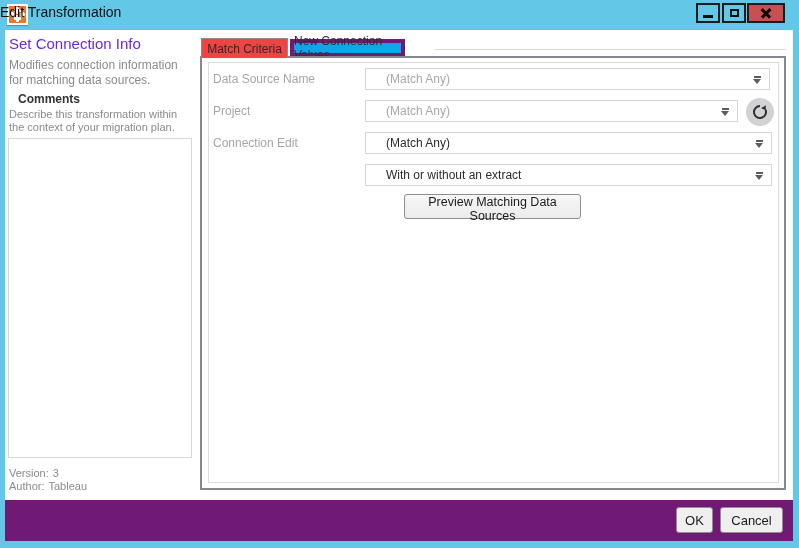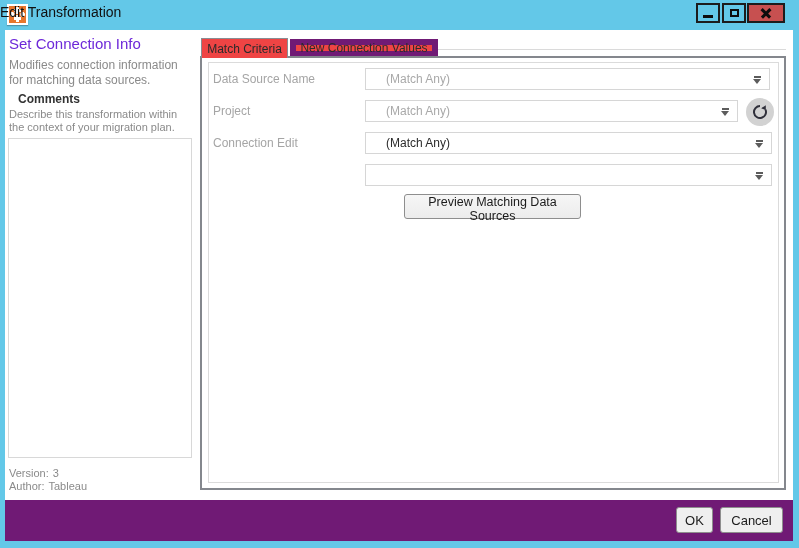--- a/index.html
+++ b/index.html
@@ -39,21 +39,21 @@
                  font-family:"Liberation Sans", sans-serif; font-size:12px; color:#333; }
   .lp-meta { position:absolute; left:4px; font-size:11px; color:#8a8a8a; }
   .lp-version { top:437px; } .lp-author { top:450px; }
   .lp-meta .val { margin-left:4px; }
 
   
   .tab { position:absolute; top:8px; height:19px; font-size:12px; color:#2b2b2b;
          display:flex; align-items:center; justify-content:center; cursor:default; }
   .tab-active { left:196px; width:87px; background:#ef4444; border:1px solid #8A8C92;
                 border-bottom:none; height:20px; z-index:3; }
-  .tab-inactive { left:285px; width:148px; background:#ef4444; border:6px solid #701a75; top:9px; height:18px; z-index:1; }
+  .tab-inactive { left:285px; width:115px; background:#0ea5e9; border:4px solid #701a75; top:9px; height:18px; z-index:1; }
   .tabstrip-line { position:absolute; left:430px; top:19px; width:351px; height:1px; background:#DADADA; }
 
   .tab-page { position:absolute; left:195px; top:26px; width:586px; height:434px;
               border:2px solid #84878D; background:#FFFFFF; z-index:2; }
   .inner-panel { position:absolute; left:203px; top:32px; width:571px; height:421px;
                  border:1px solid #DBDBDB; background:#fff; z-index:2; }
 
   .fld-label { position:absolute; font-size:12px; color:#A5A5A5; z-index:4; }
   .combo { position:absolute; height:22px; border:1px solid #D6D6D6; background:#FFFFFF;
            font-size:12px; display:flex; align-items:center; padding-left:20px; z-index:4; cursor:default; }
@@ -160,20 +160,21 @@
     <div class="fld-label lbl3">Connection Edit</div>
     <div class="combo enabled cmb3">
       <span>(Match Any)</span>
       <span class="combo-arrow">
           <span class="bar"></span>
           <span class="tri"></span>
         </span>
     </div>
 
     <div class="combo enabled cmb4">
+      <span>With or without an extract</span>
       <span class="combo-arrow">
           <span class="bar"></span>
           <span class="tri"></span>
         </span>
     </div>
 
     <button class="preview-btn">Preview Matching Data Sources</button>
   </div>
 
   <div class="footer">

